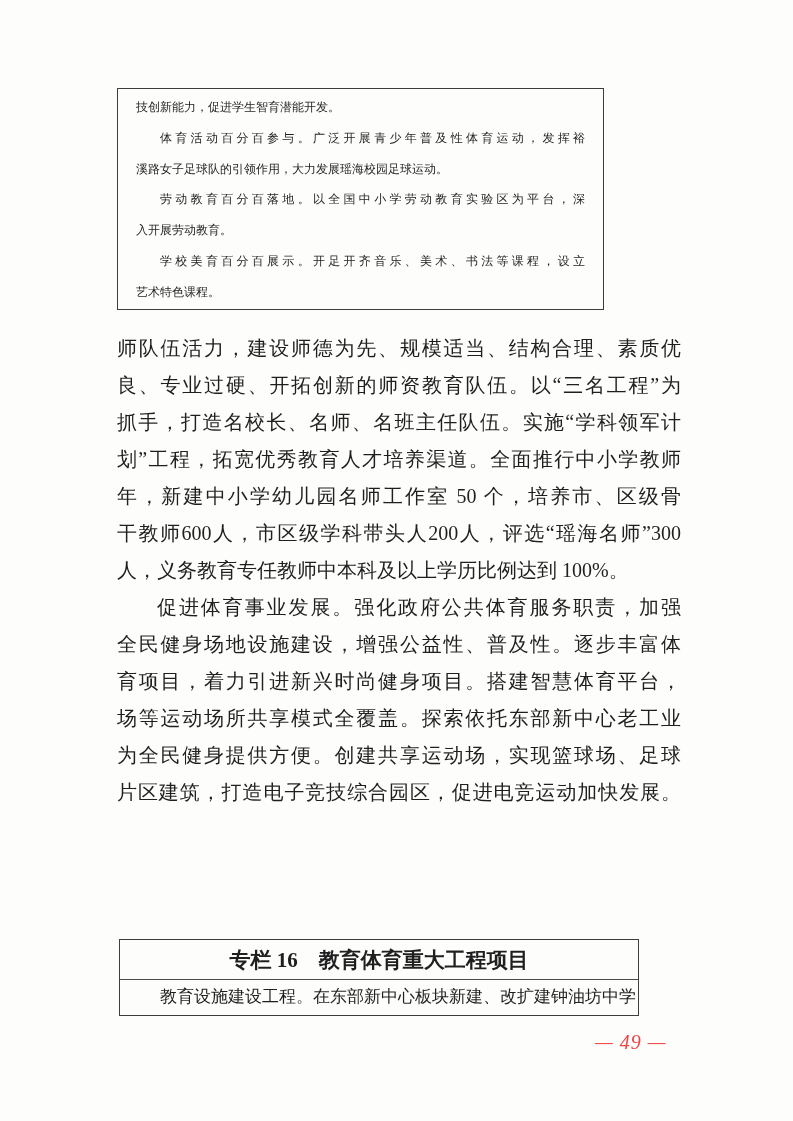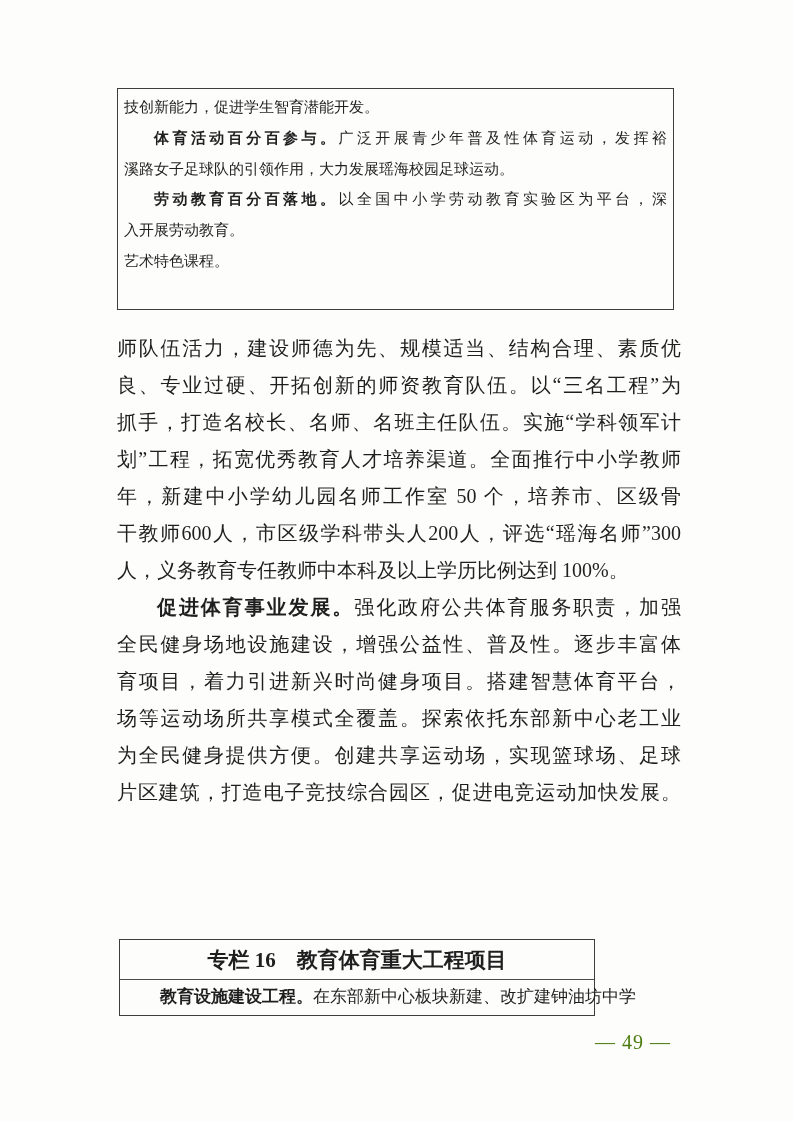--- a/index.html
+++ b/index.html
@@ -14,26 +14,26 @@
     background: #fdfdfc;
     overflow: hidden;
     font-family: "Liberation Serif", "DejaVu Serif", serif;
     color: #1f1f1f;
   }
   
   .top-box {
     position: absolute;
     left: 117px;
     top: 88px;
-    width: 557px;
+    width: 487px;
     height: 222px;
     border: 1.5px solid #3d3d3d;
     box-sizing: border-box;
-    padding: 3px 6px;
-    font-size: 15px;
+    padding: 3px 18px;
+    font-size: 12px;
     line-height: 30.8px;
   }
   
   .body-text {
     position: absolute;
     left: 117px;
     top: 330px;
     width: 564px;
     font-size: 20px;
     line-height: 37px;
@@ -44,28 +44,28 @@
     text-align-last: justify;
     white-space: nowrap;
   }
   .line.short {
     text-align-last: left;
   }
   .line.indent {
     text-indent: 2em;
   }
   .line b, .lead {
-    font-weight: 700;
+    font-weight: 400;
   }
   
   .column-box {
     position: absolute;
     left: 119px;
     top: 939px;
-    width: 476px;
+    width: 520px;
     height: 77px;
     border: 1.5px solid #3d3d3d;
     box-sizing: border-box;
   }
   .column-box-header {
     height: 40px;
     line-height: 40px;
     text-align: center;
     font-weight: 700;
     font-size: 21px;
@@ -76,36 +76,38 @@
     padding: 0 6px;
     font-size: 17px;
     line-height: 34px;
   }
   
   .page-number {
     position: absolute;
     left: 595px;
     top: 1031px;
     font-size: 20px;
-    color: #4d7c0f;
+    color: #ef4444;
     letter-spacing: 1px;
     white-space: nowrap;
+    font-style: italic;
   }
 </style>
 </head>
 <body>
 
 <div class="page">
 
   <div class="top-box">
     <div class="line short">技创新能力，促进学生智育潜能开发。</div>
     <div class="line indent"><b class="lead">体育活动百分百参与。</b><span>广泛开展青少年普及性体育运动，发挥裕</span></div>
     <div class="line short">溪路女子足球队的引领作用，大力发展瑶海校园足球运动。</div>
     <div class="line indent"><b class="lead">劳动教育百分百落地。</b><span>以全国中小学劳动教育实验区为平台，深</span></div>
     <div class="line short">入开展劳动教育。</div>
+    <div class="line indent"><b class="lead">学校美育百分百展示。</b><span>开足开齐音乐、美术、书法等课程，设立</span></div>
     <div class="line short">艺术特色课程。</div>
   </div>
 
   <div class="body-text">
     <div class="line">师队伍活力，建设师德为先、规模适当、结构合理、素质优</div>
     <div class="line">良、专业过硬、开拓创新的师资教育队伍。以“三名工程”为</div>
     <div class="line">抓手，打造名校长、名师、名班主任队伍。实施“学科领军计</div>
     <div class="line">划”工程，拓宽优秀教育人才培养渠道。全面推行中小学教师</div>
     <div class="line">年，新建中小学幼儿园名师工作室 50 个，培养市、区级骨</div>
     <div class="line">干教师600人，市区级学科带头人200人，评选“瑶海名师”300</div>

